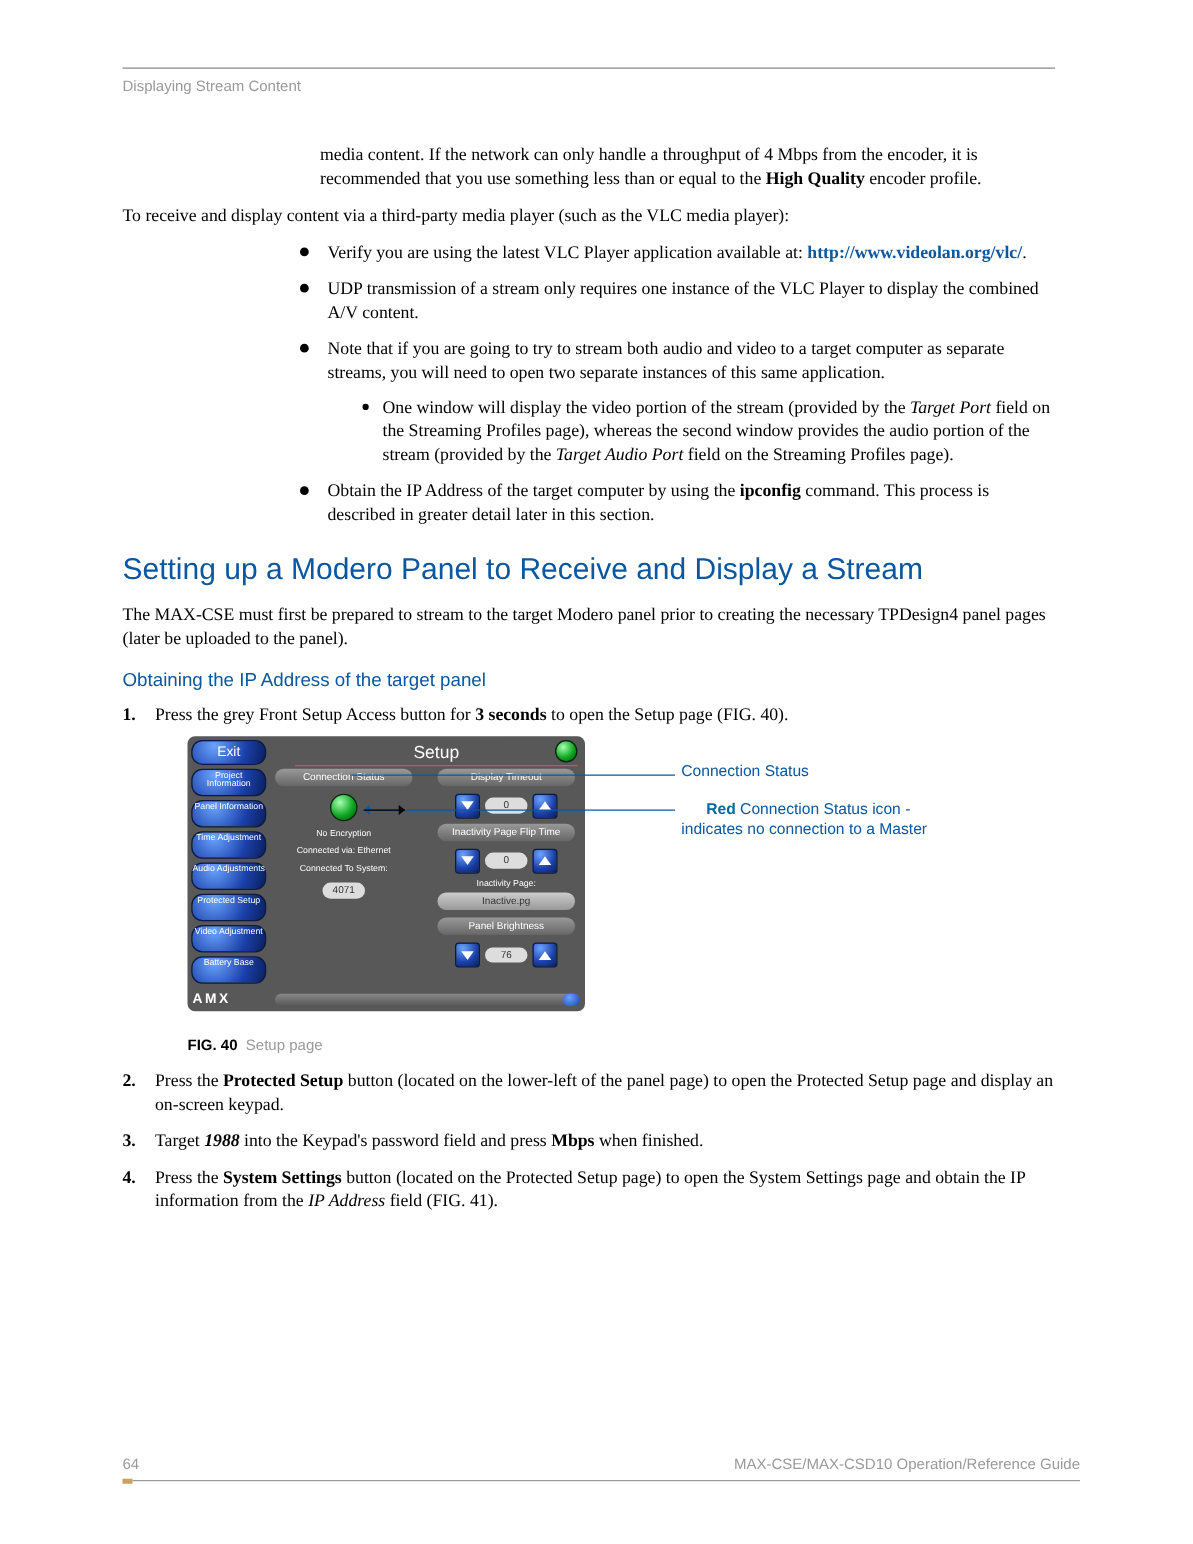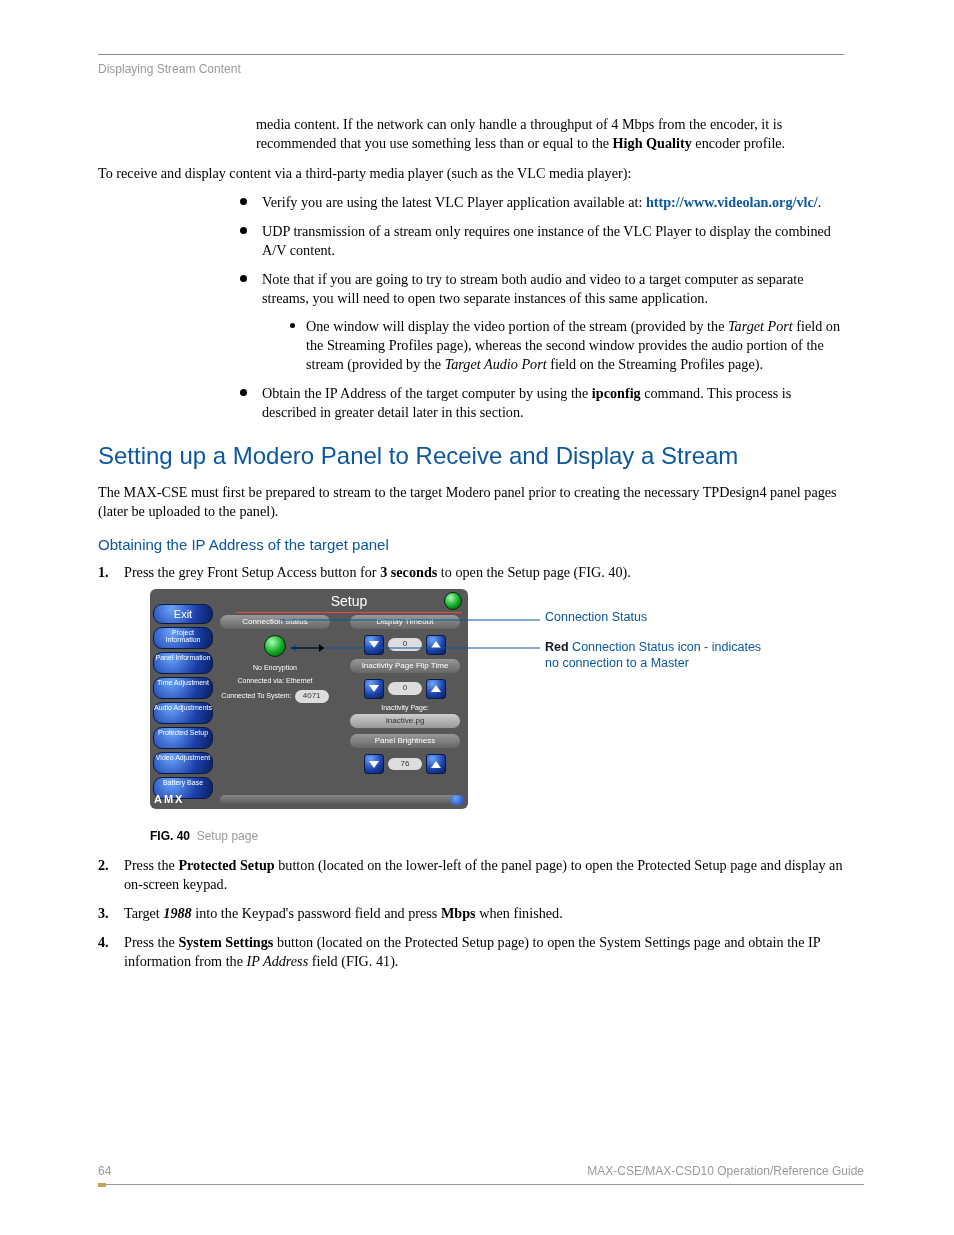--- a/index.html
+++ b/index.html
@@ -133,21 +133,20 @@
     color: #fff;
     font-size: 14px;
     border-bottom: 1px solid #ef4444;
   }
   .sp-sidebar {
     position: absolute;
     left: 3px;
     top: 3px;
     width: 60px;
     bottom: 18px;
-    margin-top: 12px;
   }
   .sp-btn {
     display: block;
     height: 22px;
     margin-bottom: 3px;
     border-radius: 9px;
     background: radial-gradient(circle at 30% 20%, #6aa4ff, #1a3fa8 60%, #0a1f5c);
     color: #fff;
     font-size: 7px;
     line-height: 1.05;
@@ -259,21 +258,21 @@
     background: radial-gradient(circle at 40% 30%, #6aa4ff, #1a3fa8);
   }
   .callout {
     position: absolute;
     left: 395px;
     font-family: Arial, Helvetica, sans-serif;
     font-size: 12.5px;
     line-height: 1.35;
     color: #0b57a0;
   }
-  .callout .red { color: #0f172a; font-weight: bold; }
+  .callout .red { color: #0369a1; font-weight: bold; margin-left: 20px; }
   .callout .green { color: #0a8a2a; font-weight: bold; }
   .figcap {
     font-family: Arial, Helvetica, sans-serif;
     font-size: 12px;
     margin: 0 0 12px 26px;
   }
   .figcap .fig { color: #000; font-weight: bold; }
   .figcap .cap { color: #9a9a9a; }
   .footer {
     position: absolute;
@@ -292,21 +291,21 @@
   .foot-rule {
     height: 4px;
     display: flex;
   }
   .foot-rule .bar1 {
     width: 8px;
     background: #c9a35a;
   }
   .sp-text2 { color:#fff; font-size:7px; text-align:center; margin:2px 0; }
   .sp-sysval {
-    display:flex; justify-content:center; align-items:center; gap:3px;
+    display:flex; justify-content:center; align-items:center; gap:3px;flex-direction:column;
   }
   .sp-sysval .sp-val { background:#ddd; }
 </style>
 </head>
 <body>
 
 <div class="page">
   <div class="rule"></div>
   <div class="running-head">Displaying Stream Content</div>
 

